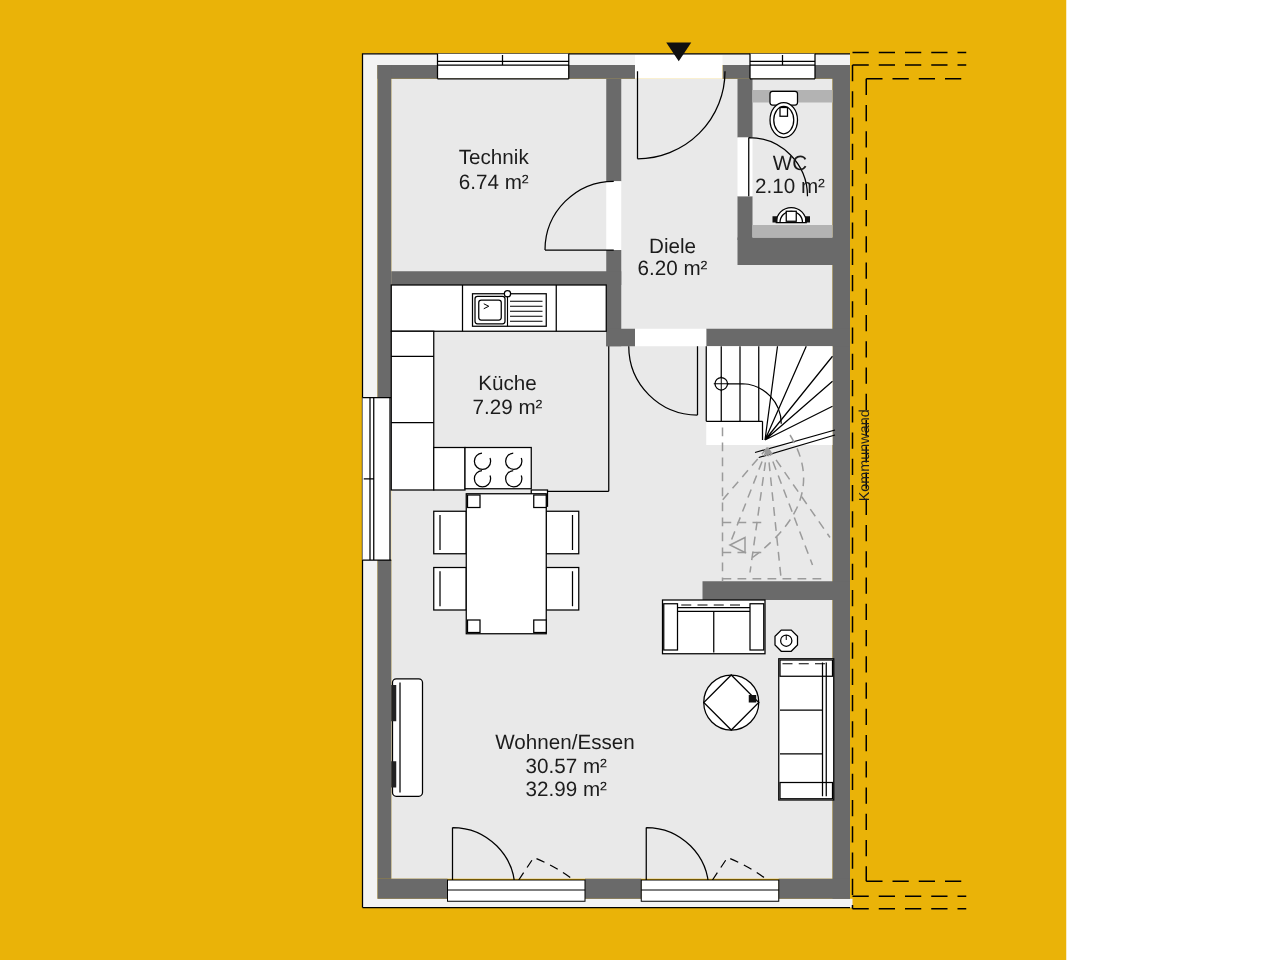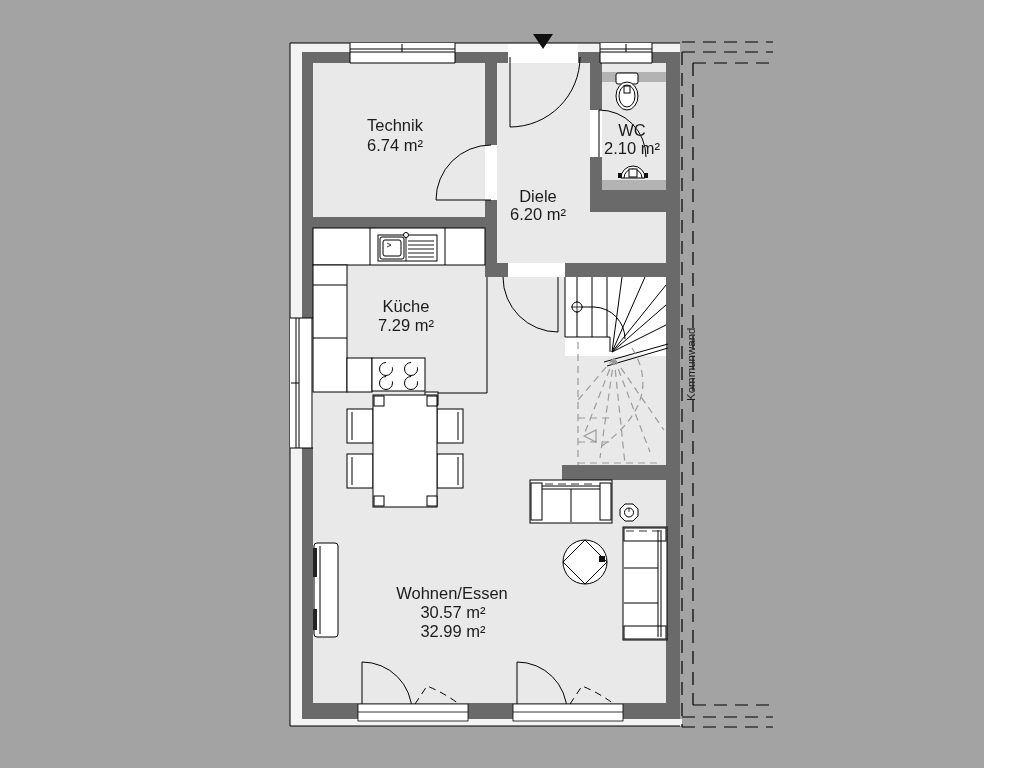--- a/index.html
+++ b/index.html
@@ -1,16 +1,16 @@
 <!DOCTYPE html>
 <html><head>
 <meta charset="utf-8">
 <style>
   html,body{margin:0;padding:0;background:#fff;}
-  .stage{position:relative;width:984px;height:768px;background:#a3a3a3;overflow:hidden;
+  .stage{position:relative;width:853px;height:768px;background:#eab308;overflow:hidden;
          font-family:"Liberation Sans", sans-serif;}
   svg text{font-family:"Liberation Sans", sans-serif; fill:#1c1c1c;}
   .room-label{font-size:16.5px;}
   .party-label{font-size:11.5px;}
 </style>
 </head>
 <body>
 
 <div class="stage">
 <svg width="1024" height="768" viewBox="0 0 1024 768">

